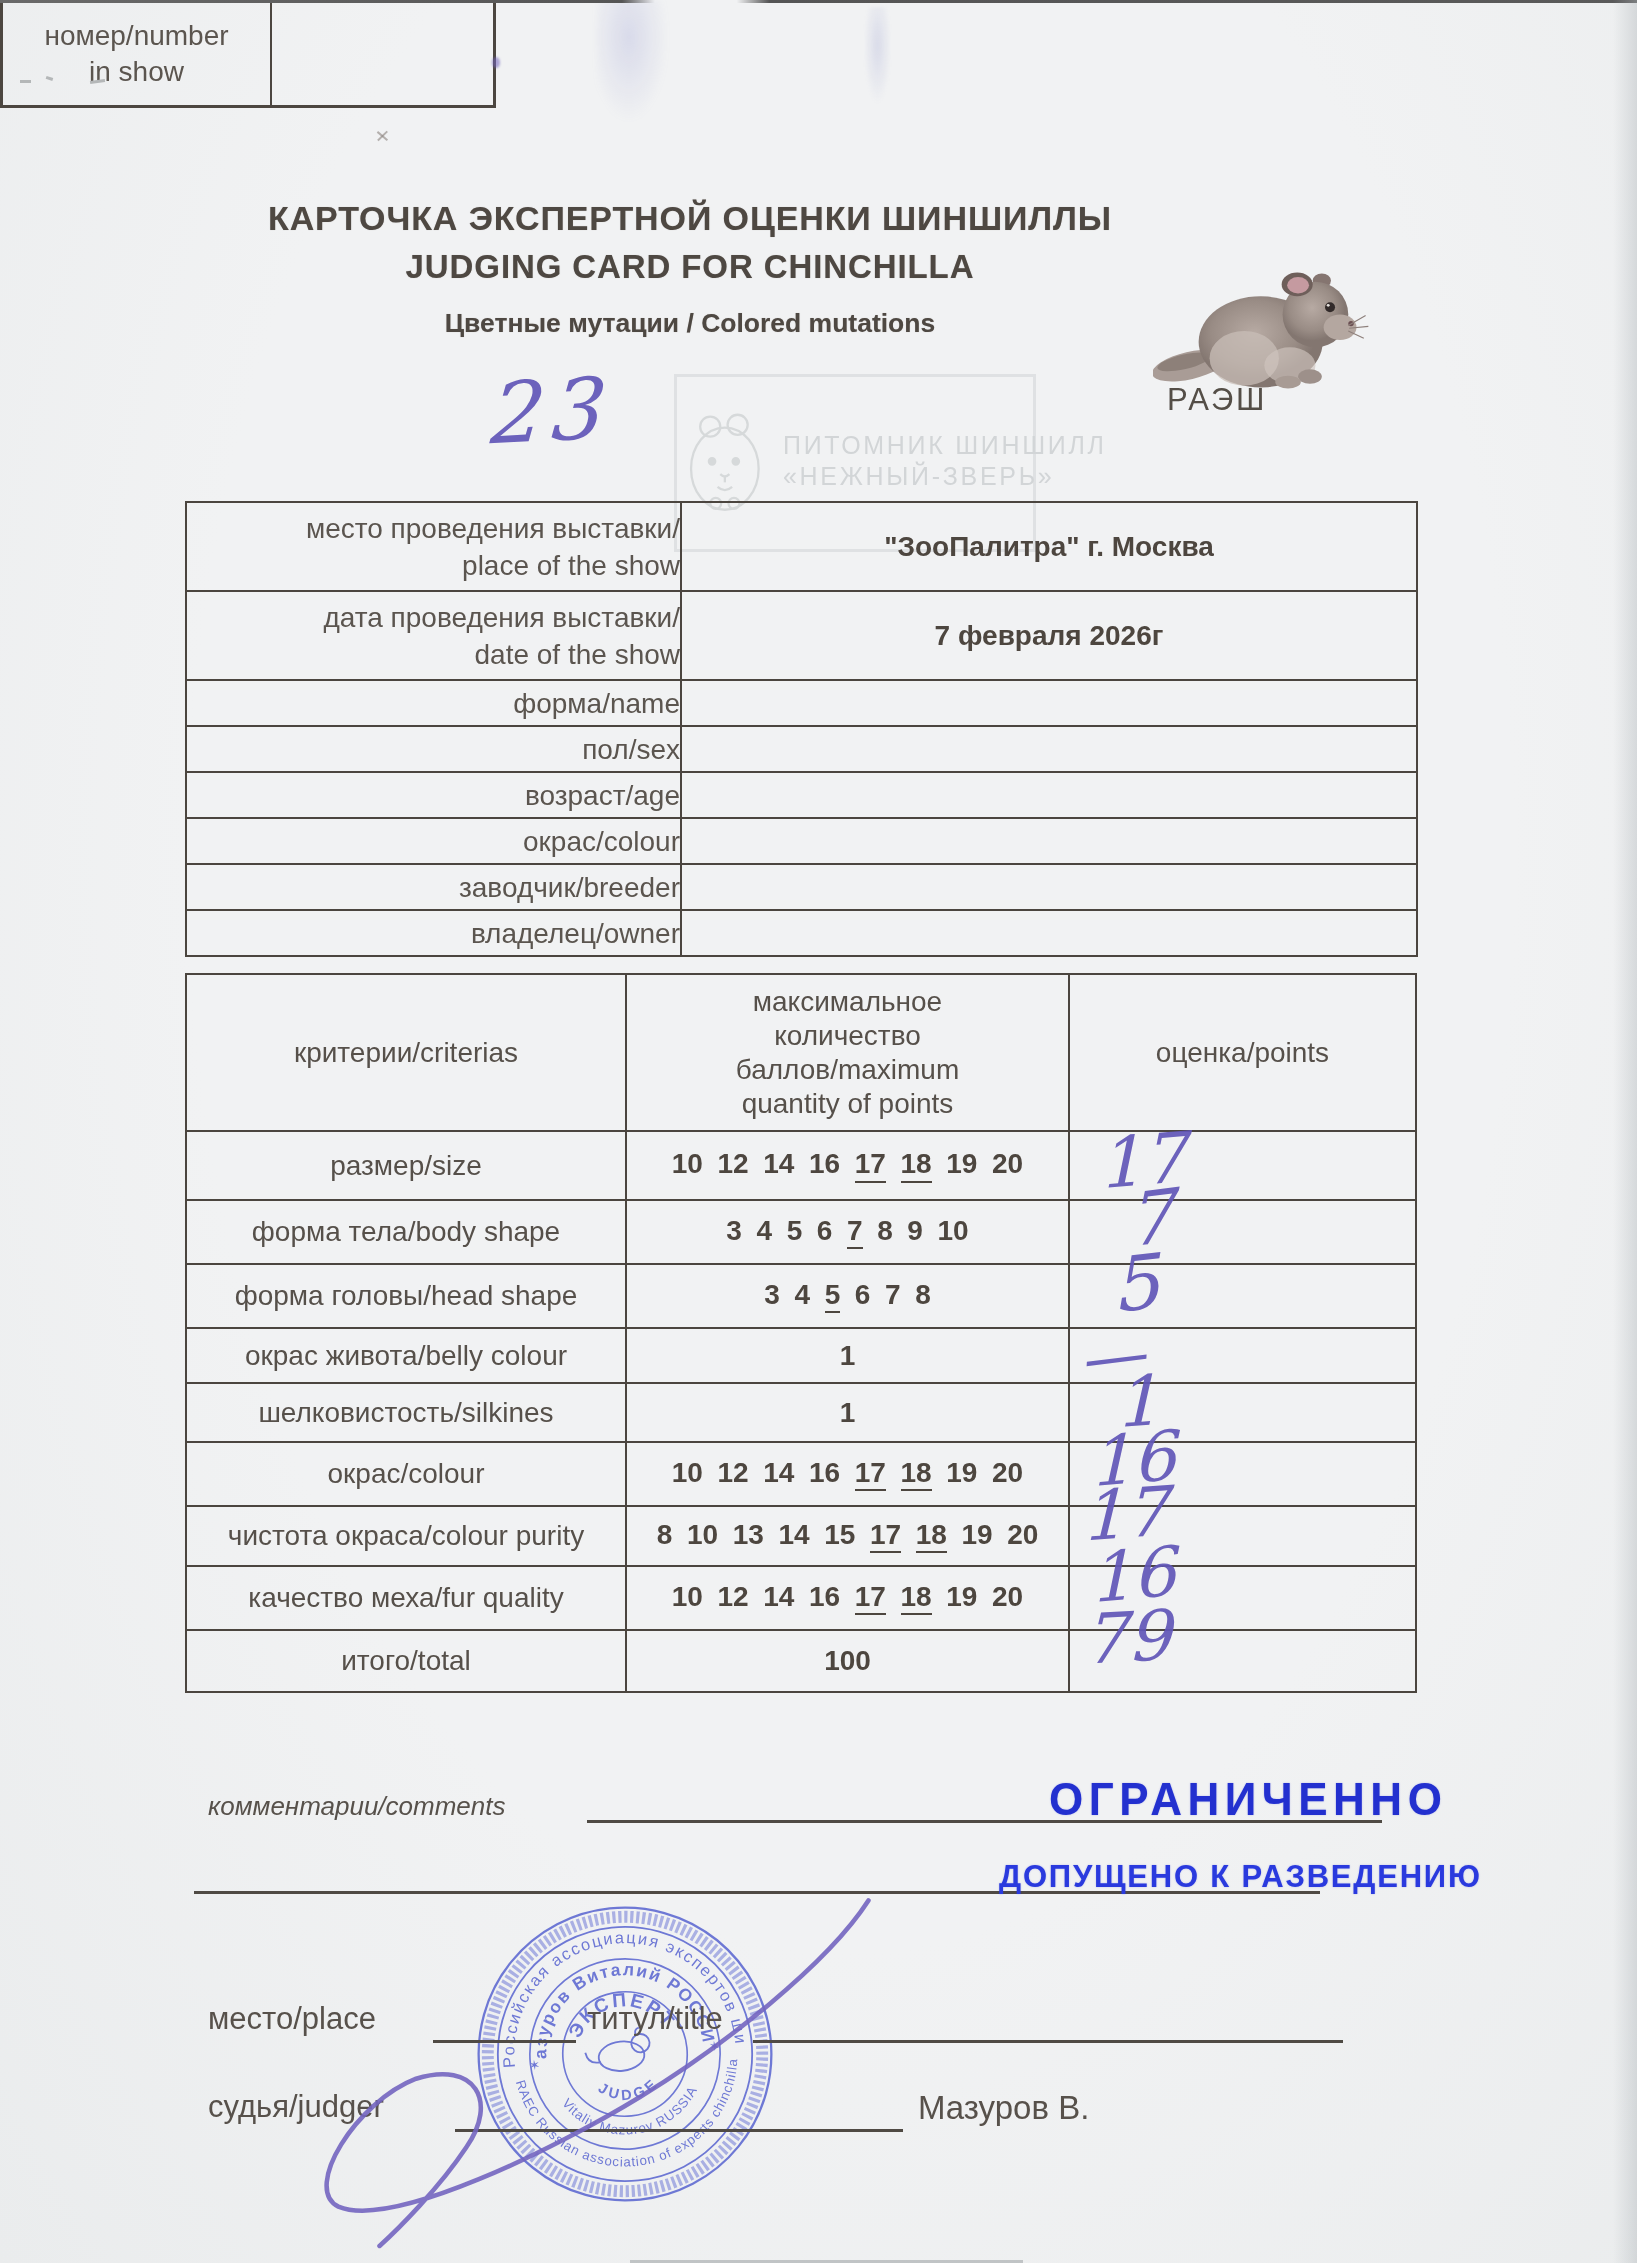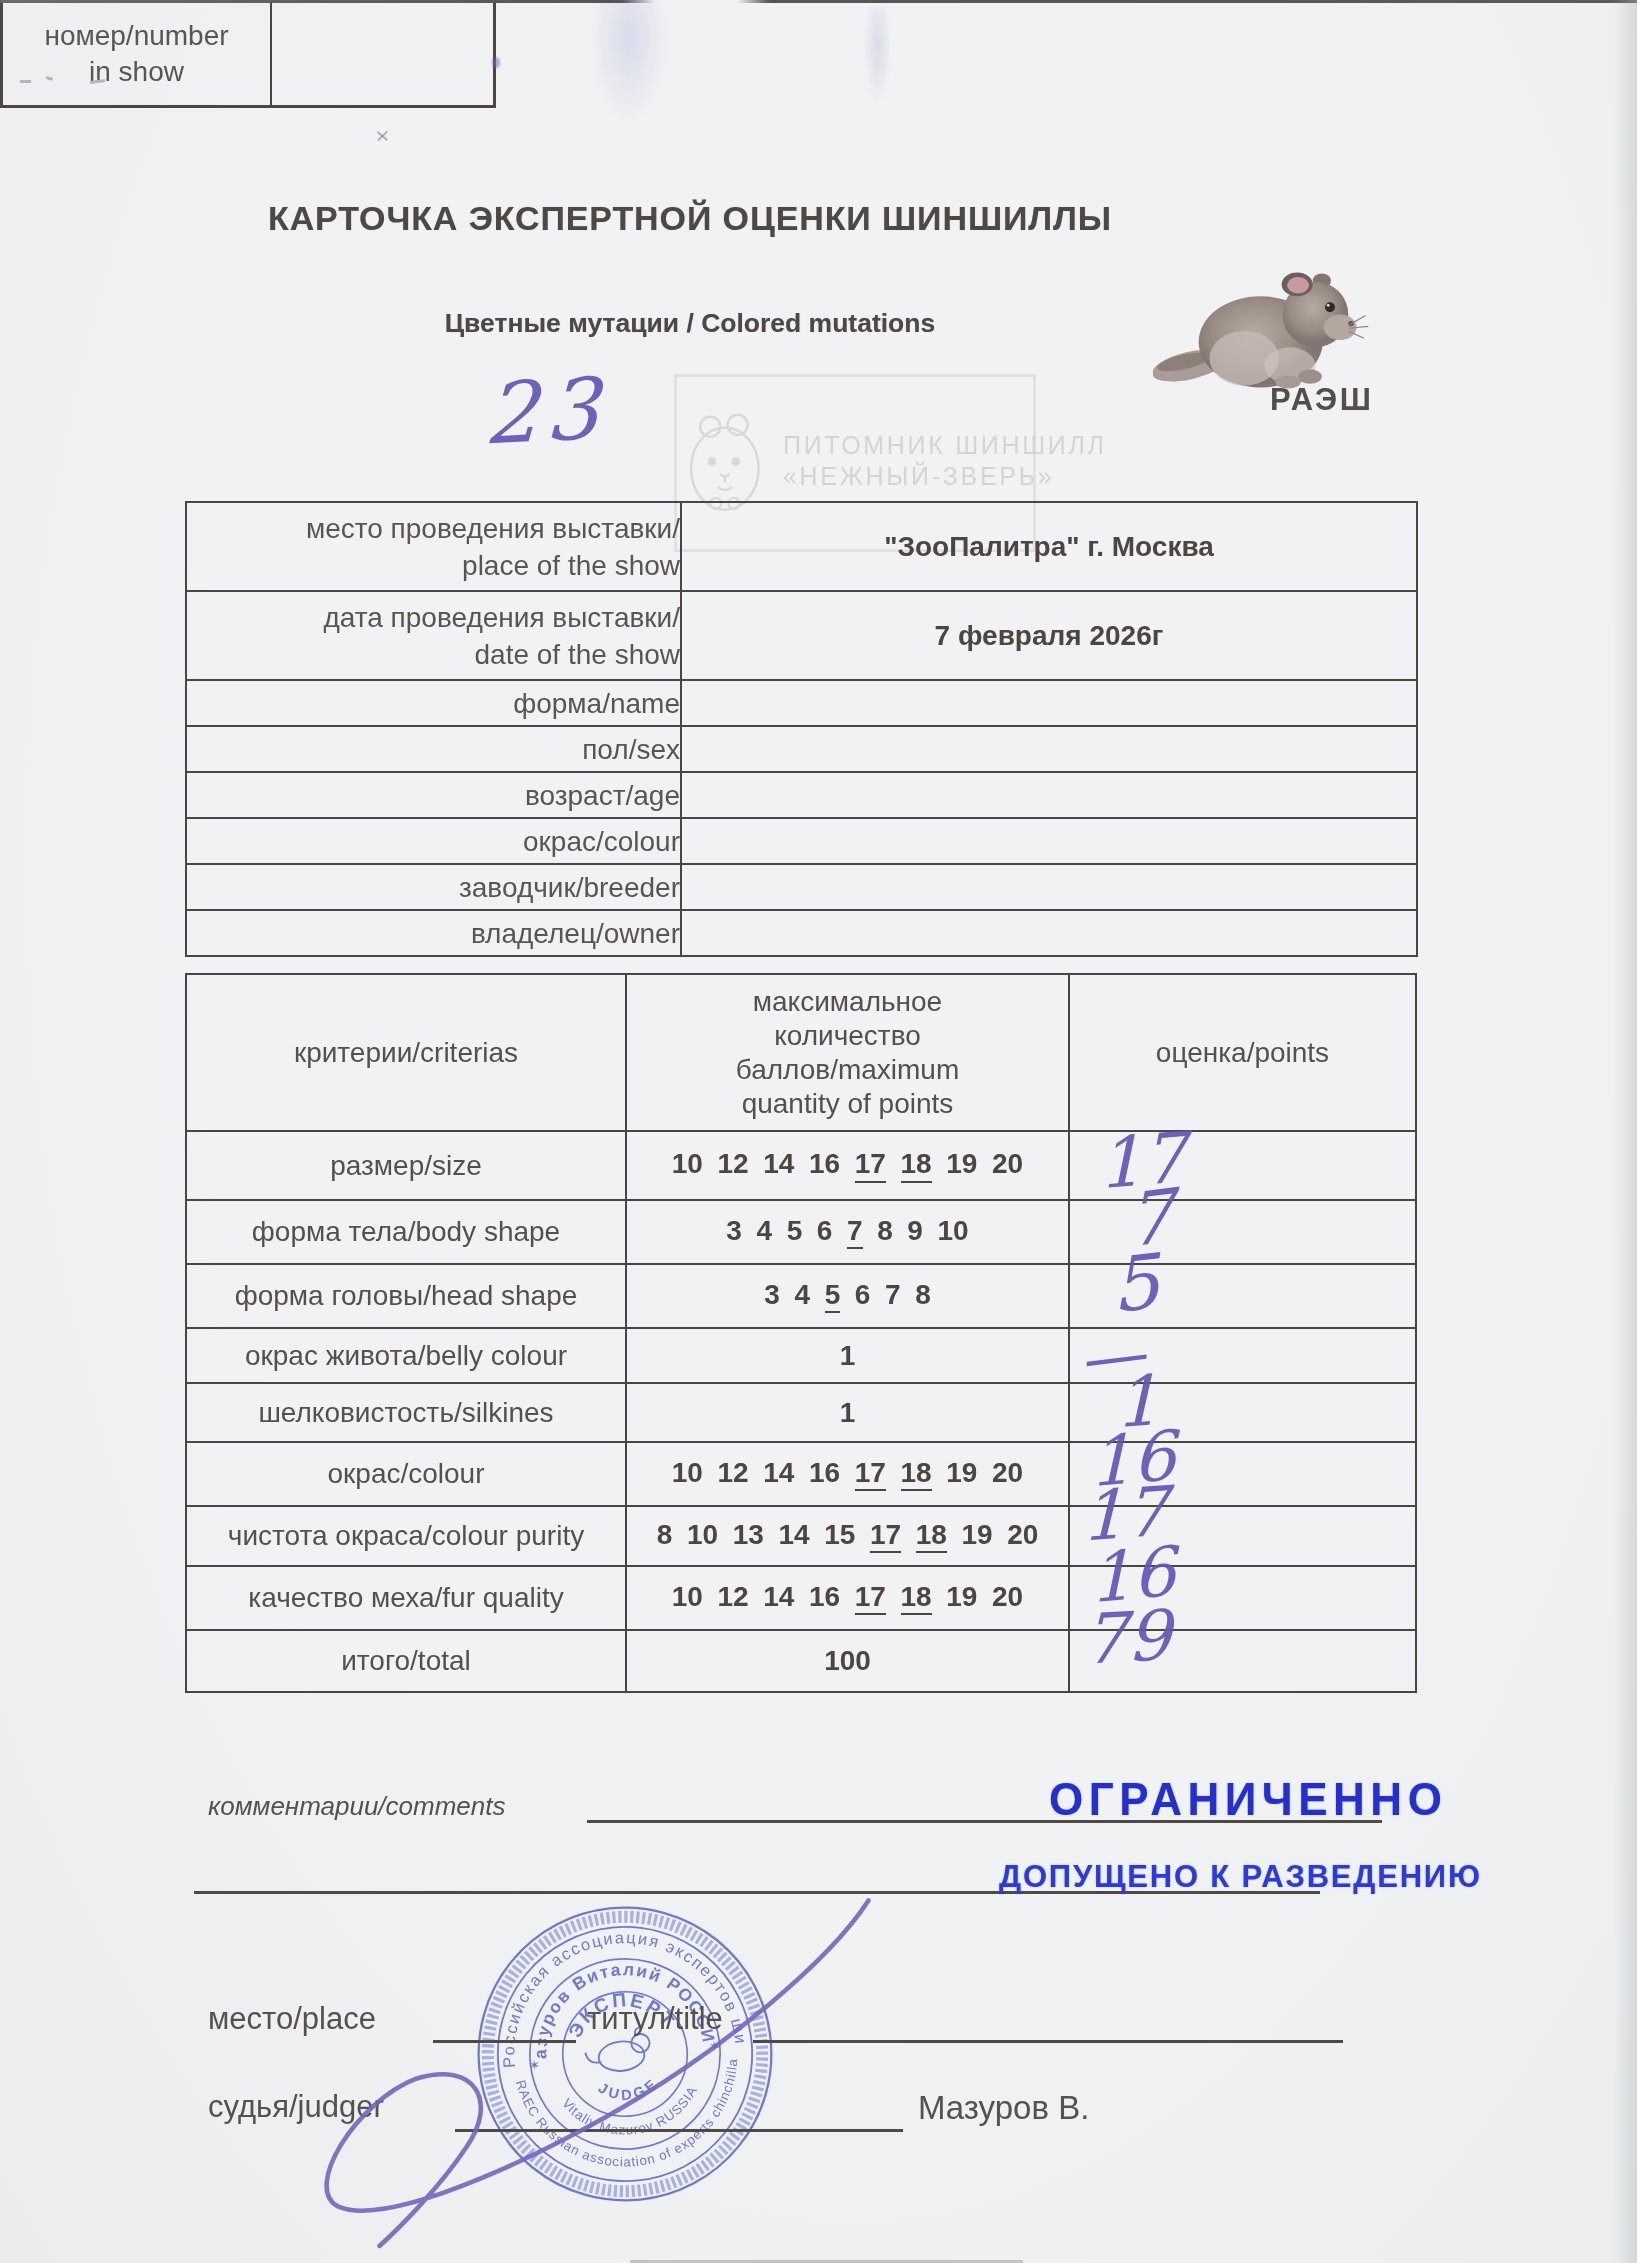--- a/index.html
+++ b/index.html
@@ -84,21 +84,21 @@
   #judge-label{left:208px;top:2089px;}
   #fl3{left:455px;top:2129px;width:448px;}
   #judge-name{left:918px;top:2089px;font-size:33px;}
 
   
   #seal{left:464px;top:1893px;z-index:2;opacity:.78;}
   #signature{left:247px;top:1873px;z-index:6;}
 
   
   #chin-photo{left:1153px;top:265px;z-index:1;}
-  #org-abbr{left:1270px;top:382px;font-size:31px;font-weight:bold;color:#544e47;letter-spacing:2.7px;z-index:1;}
+  #org-abbr{left:1167px;top:382px;font-size:31px;font-weight:normal;color:#544e47;letter-spacing:2.7px;z-index:1;}
 
   
   .edge-top{top:0;left:0;width:1637px;height:2.7px;z-index:7;
     background:linear-gradient(90deg,#6a6a6a 0%,#555 38%,rgba(85,85,85,0) 40%,rgba(85,85,85,0) 45%,#555 47%,#5a5a5a 100%);}
   .edge-bottom{left:630px;bottom:0;width:393px;height:2.7px;background:#9aa0a2;opacity:.55;z-index:7;}
   .edge-right{top:0;right:0;width:24px;height:2263px;z-index:7;
     background:linear-gradient(90deg,rgba(185,190,193,0),rgba(175,181,185,.40));}
   .smudge1{left:596px;top:0;width:73px;height:123px;z-index:0;filter:blur(2.7px);
     background:radial-gradient(ellipse at 45% 30%,rgba(120,125,200,.20),transparent 70%);}
   .smudge2{left:864px;top:7.3px;width:27.4px;height:96px;z-index:0;filter:blur(1.8px);
@@ -120,20 +120,21 @@
   <div class="abs smudge1"></div>
   <div class="abs smudge2"></div>
   <div class="abs purple-dot"></div>
   <div class="pmark" style="left:20px;top:80px;width:11px;"></div>
   <div class="pmark" style="left:46px;top:77px;width:7.3px;transform:rotate(18deg);"></div>
   <div class="pmark" style="left:90px;top:80px;width:14.6px;transform:rotate(-8deg);"></div>
   <div class="xmark-a"></div>
   <div class="xmark-b"></div>
 
   <div class="abs doc-title" id="title-ru">КАРТОЧКА ЭКСПЕРТНОЙ ОЦЕНКИ ШИНШИЛЛЫ</div>
+  <div class="abs doc-title" id="title-en">JUDGING CARD FOR CHINCHILLA</div>
   <div class="abs doc-title" id="subtitle">Цветные мутации / Colored mutations</div>
 
   <div class="abs" id="watermark">
     <svg width="95" height="110" viewBox="0 0 104 120" style="position:absolute;left:3.7px;top:33px;">
       <g fill="none" stroke="#d6d9da" stroke-width="2.5">
         <circle cx="32" cy="18" r="11"></circle>
         <circle cx="62" cy="16" r="11"></circle>
         <ellipse cx="48" cy="64" rx="37" ry="45"></ellipse>
         <path d="M 43,70 Q 48,75 53,70"></path>
         <path d="M 48,72 L 48,79"></path>

